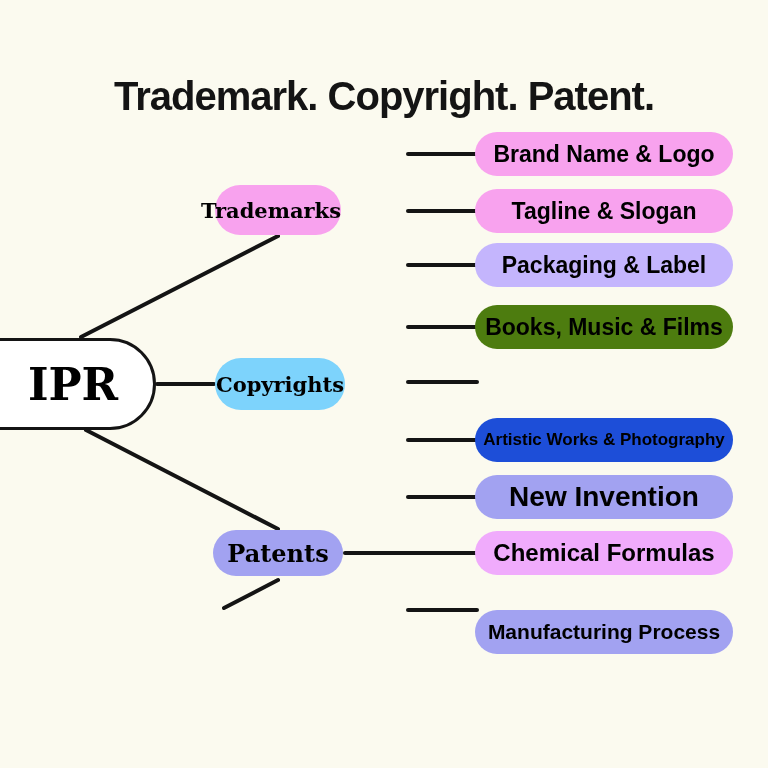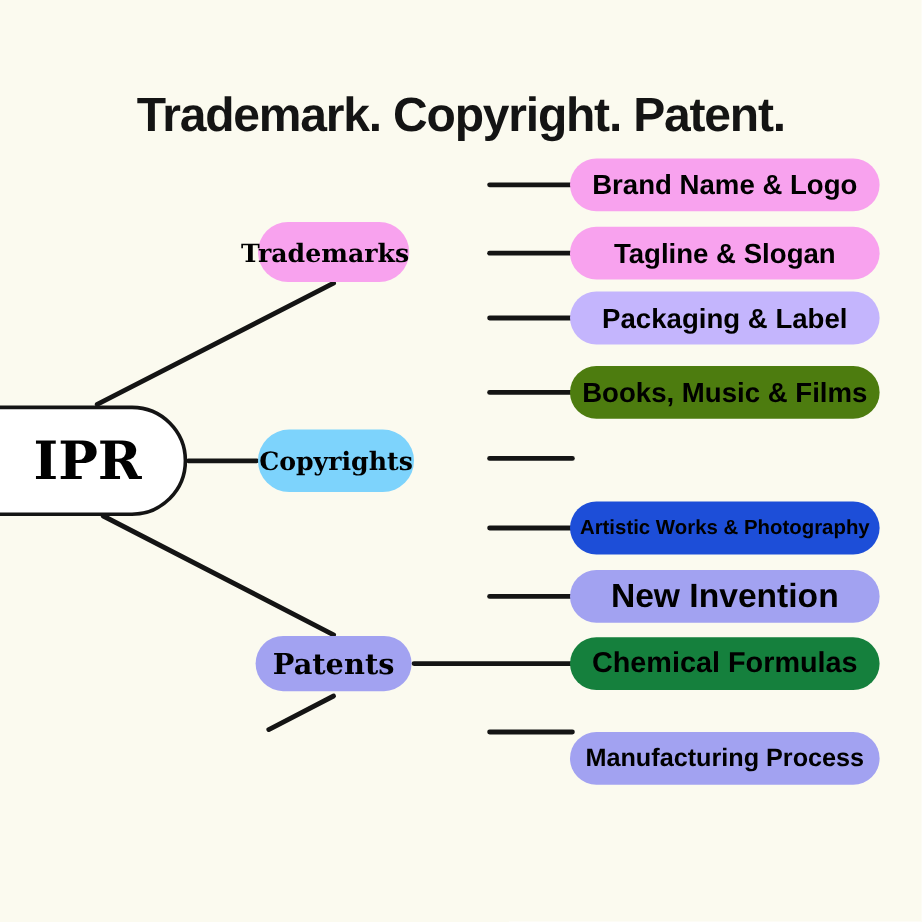--- a/index.html
+++ b/index.html
@@ -107,20 +107,20 @@
   <div class="node leaf t305 s23" style="background-color: #4d7c0f;">
     <span>Books, Music &amp; Films</span>
   </div>
   <div class="node leaf t418 s17" style="background-color: #1d4ed8;">
     <span>Artistic Works &amp; Photography</span>
   </div>
 
   <div class="node leaf t475 s28" style="background-color: rgb(162, 162, 241);">
     <span>New Invention</span>
   </div>
-  <div class="node leaf t531 s24" style="background-color: #15803d;">
+  <div class="node leaf t531 s24" style="background-color: #f0abfc;">
     <span>Chemical Formulas</span>
   </div>
   <div class="node leaf t588 s21" style="background-color: rgb(162, 162, 241); margin-top: 22px;">
     <span>Manufacturing Process</span>
   </div>
 
 </div>
 
 </body></html>

